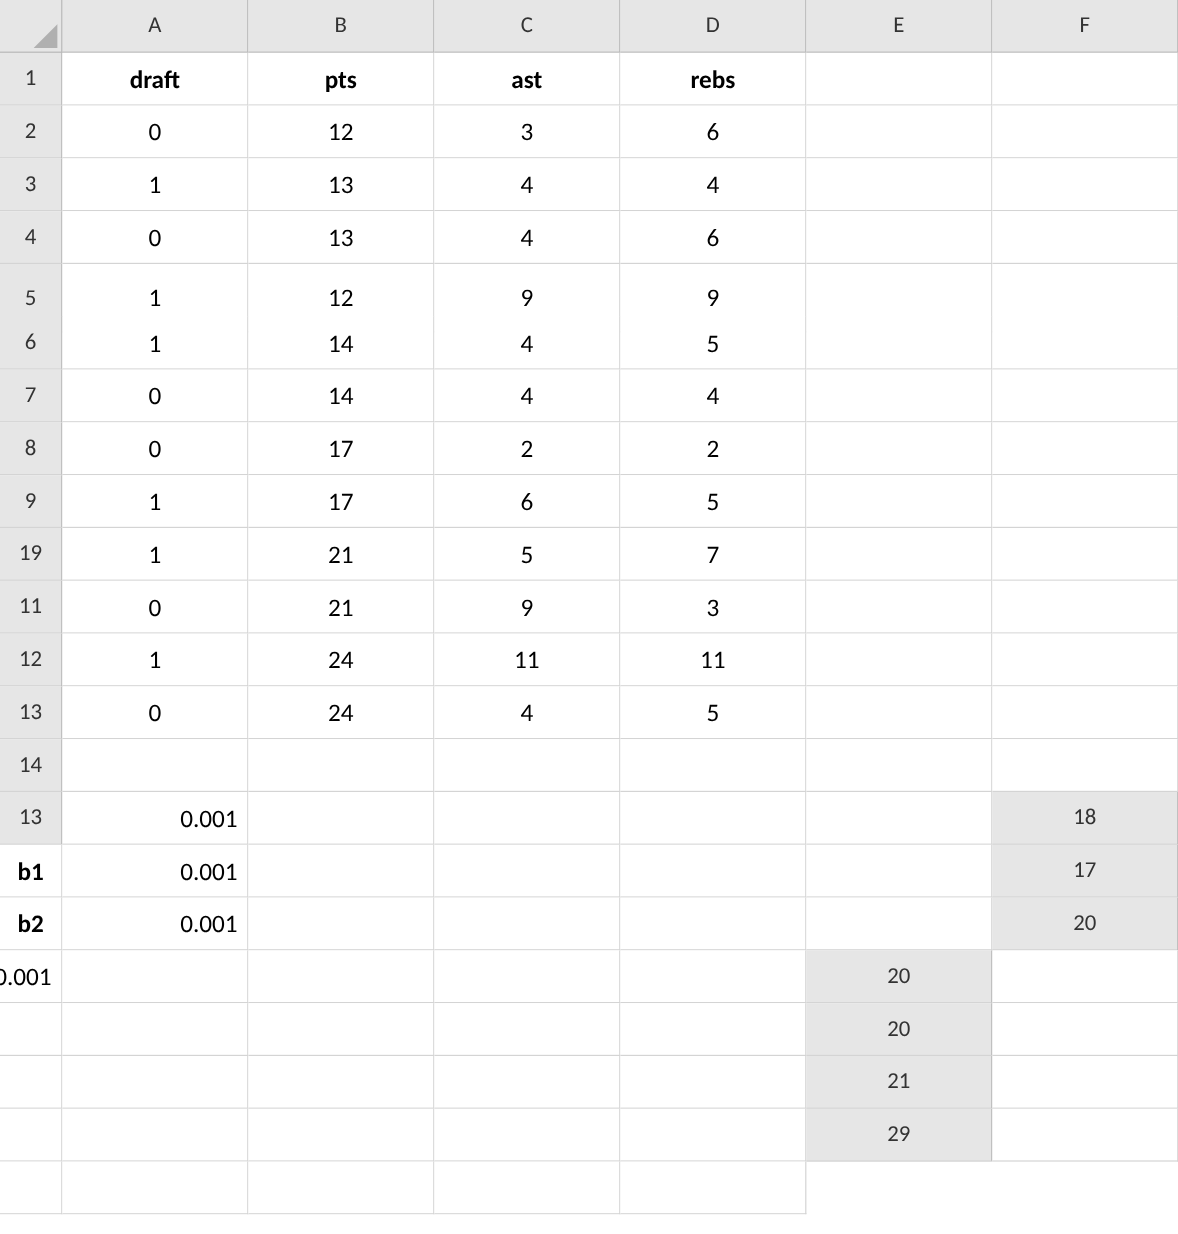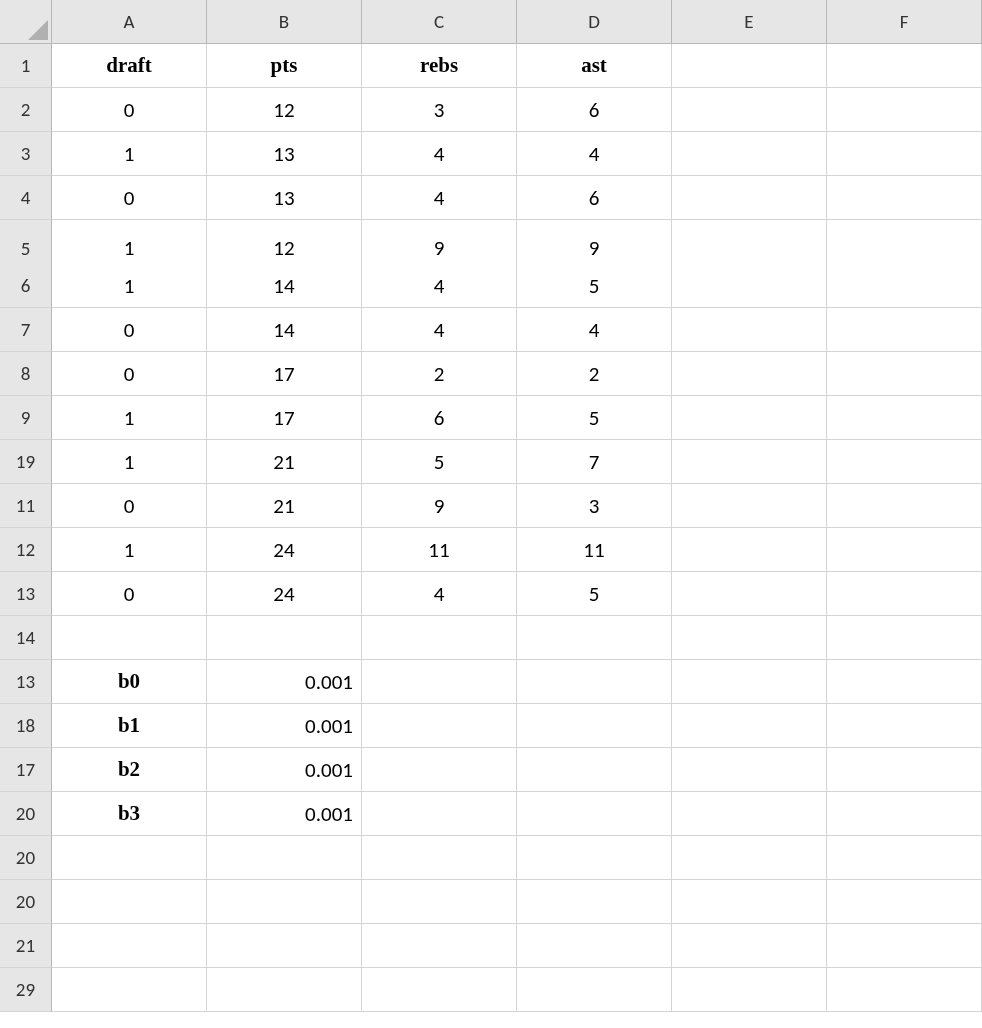--- a/index.html
+++ b/index.html
@@ -57,21 +57,21 @@
     display: flex;
     align-items: center;
     padding: 0 8px;
     font-size: 21px;
     background: #fff;
     white-space: nowrap;
     overflow: hidden;
   }
   .cell.center { justify-content: center; }
   .cell.right  { justify-content: flex-end; }
-  .cell.bold   { font-weight: 700; font-family: Liberation Serif, serif; }
+  .cell.bold   { font-weight: 700; }
   
   .tall { height: 56px; }
 </style>
 </head>
 <body>
 
 <div class="sheet" id="sheet">
     <div class="corner">
       <svg width="20" height="20" viewBox="0 0 20 20">
         <polygon points="20,0 20,20 0,20" fill="#b0b0b0"></polygon>
@@ -79,22 +79,22 @@
     </div>
     <div class="col-header">A</div>
     <div class="col-header">B</div>
     <div class="col-header">C</div>
     <div class="col-header">D</div>
     <div class="col-header">E</div>
     <div class="col-header">F</div>
     <div class="row-header">1</div>
     <div class="cell center bold">draft</div>
     <div class="cell center bold">pts</div>
+    <div class="cell center bold">ast</div>
     <div class="cell center bold">rebs</div>
-    <div class="cell center bold">ast</div>
     <div class="cell"></div>
     <div class="cell"></div>
     <div class="row-header">2</div>
     <div class="cell center">0</div>
     <div class="cell center">12</div>
     <div class="cell center">3</div>
     <div class="cell center">6</div>
     <div class="cell"></div>
     <div class="cell"></div>
     <div class="row-header">3</div>
@@ -175,42 +175,40 @@
     <div class="cell"></div>
     <div class="cell"></div>
     <div class="row-header">14</div>
     <div class="cell"></div>
     <div class="cell"></div>
     <div class="cell"></div>
     <div class="cell"></div>
     <div class="cell"></div>
     <div class="cell"></div>
     <div class="row-header">13</div>
-    <div class="cell center bold">b0</div>
     <div class="cell right">0.001</div>
     <div class="cell"></div>
     <div class="cell"></div>
     <div class="cell"></div>
     <div class="cell"></div>
     <div class="row-header">18</div>
     <div class="cell center bold">b1</div>
     <div class="cell right">0.001</div>
     <div class="cell"></div>
     <div class="cell"></div>
     <div class="cell"></div>
     <div class="cell"></div>
     <div class="row-header">17</div>
     <div class="cell center bold">b2</div>
     <div class="cell right">0.001</div>
     <div class="cell"></div>
     <div class="cell"></div>
     <div class="cell"></div>
     <div class="cell"></div>
     <div class="row-header">20</div>
-    <div class="cell center bold">b3</div>
     <div class="cell right">0.001</div>
     <div class="cell"></div>
     <div class="cell"></div>
     <div class="cell"></div>
     <div class="cell"></div>
     <div class="row-header">20</div>
     <div class="cell"></div>
     <div class="cell"></div>
     <div class="cell"></div>
     <div class="cell"></div>

